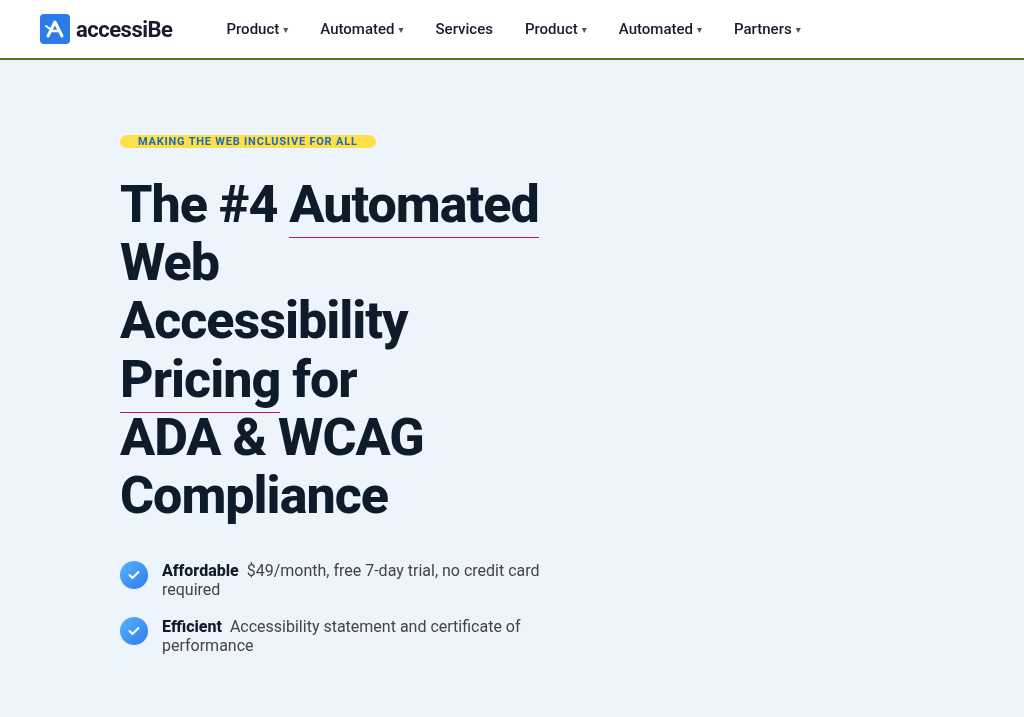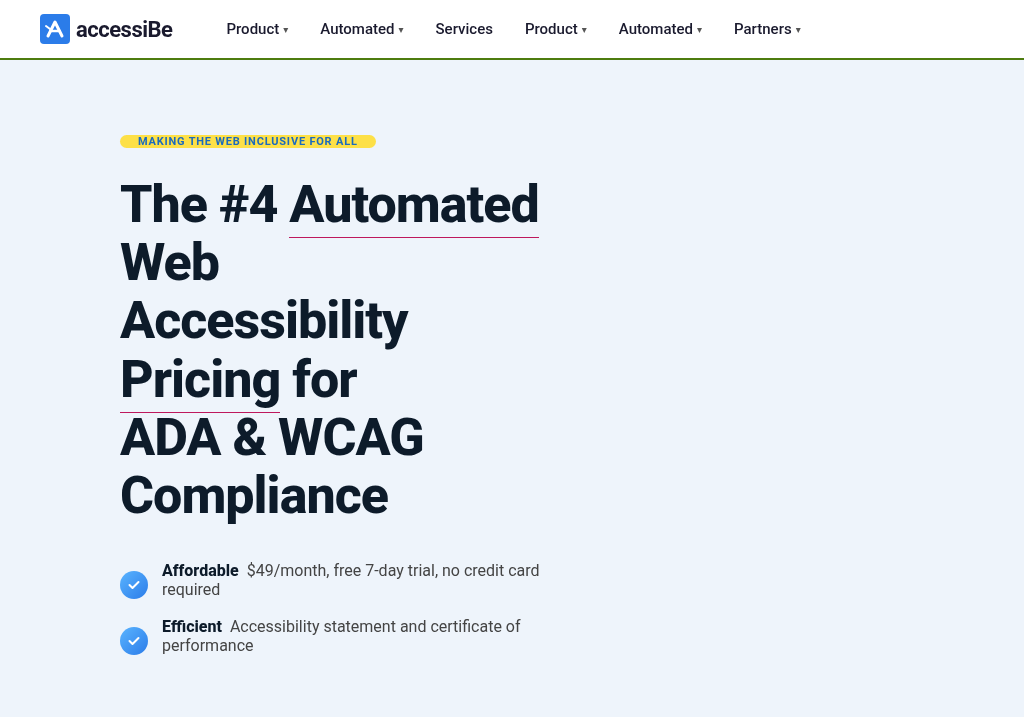--- a/index.html
+++ b/index.html
@@ -108,21 +108,21 @@
     .features {
       list-style: none;
       display: flex;
       flex-direction: column;
       gap: 18px;
       margin-bottom: 44px;
     }
 
     .feature-item {
       display: flex;
-      align-items: flex-end;
+      align-items: flex-start;
       gap: 14px;
       font-size: 16px;
       color: #1a1a2e;
     }
 
     .check-icon {
       width: 28px;
       height: 28px;
       background: linear-gradient(135deg, #5ab4ff, #2b7ce9);
       border-radius: 50%;

